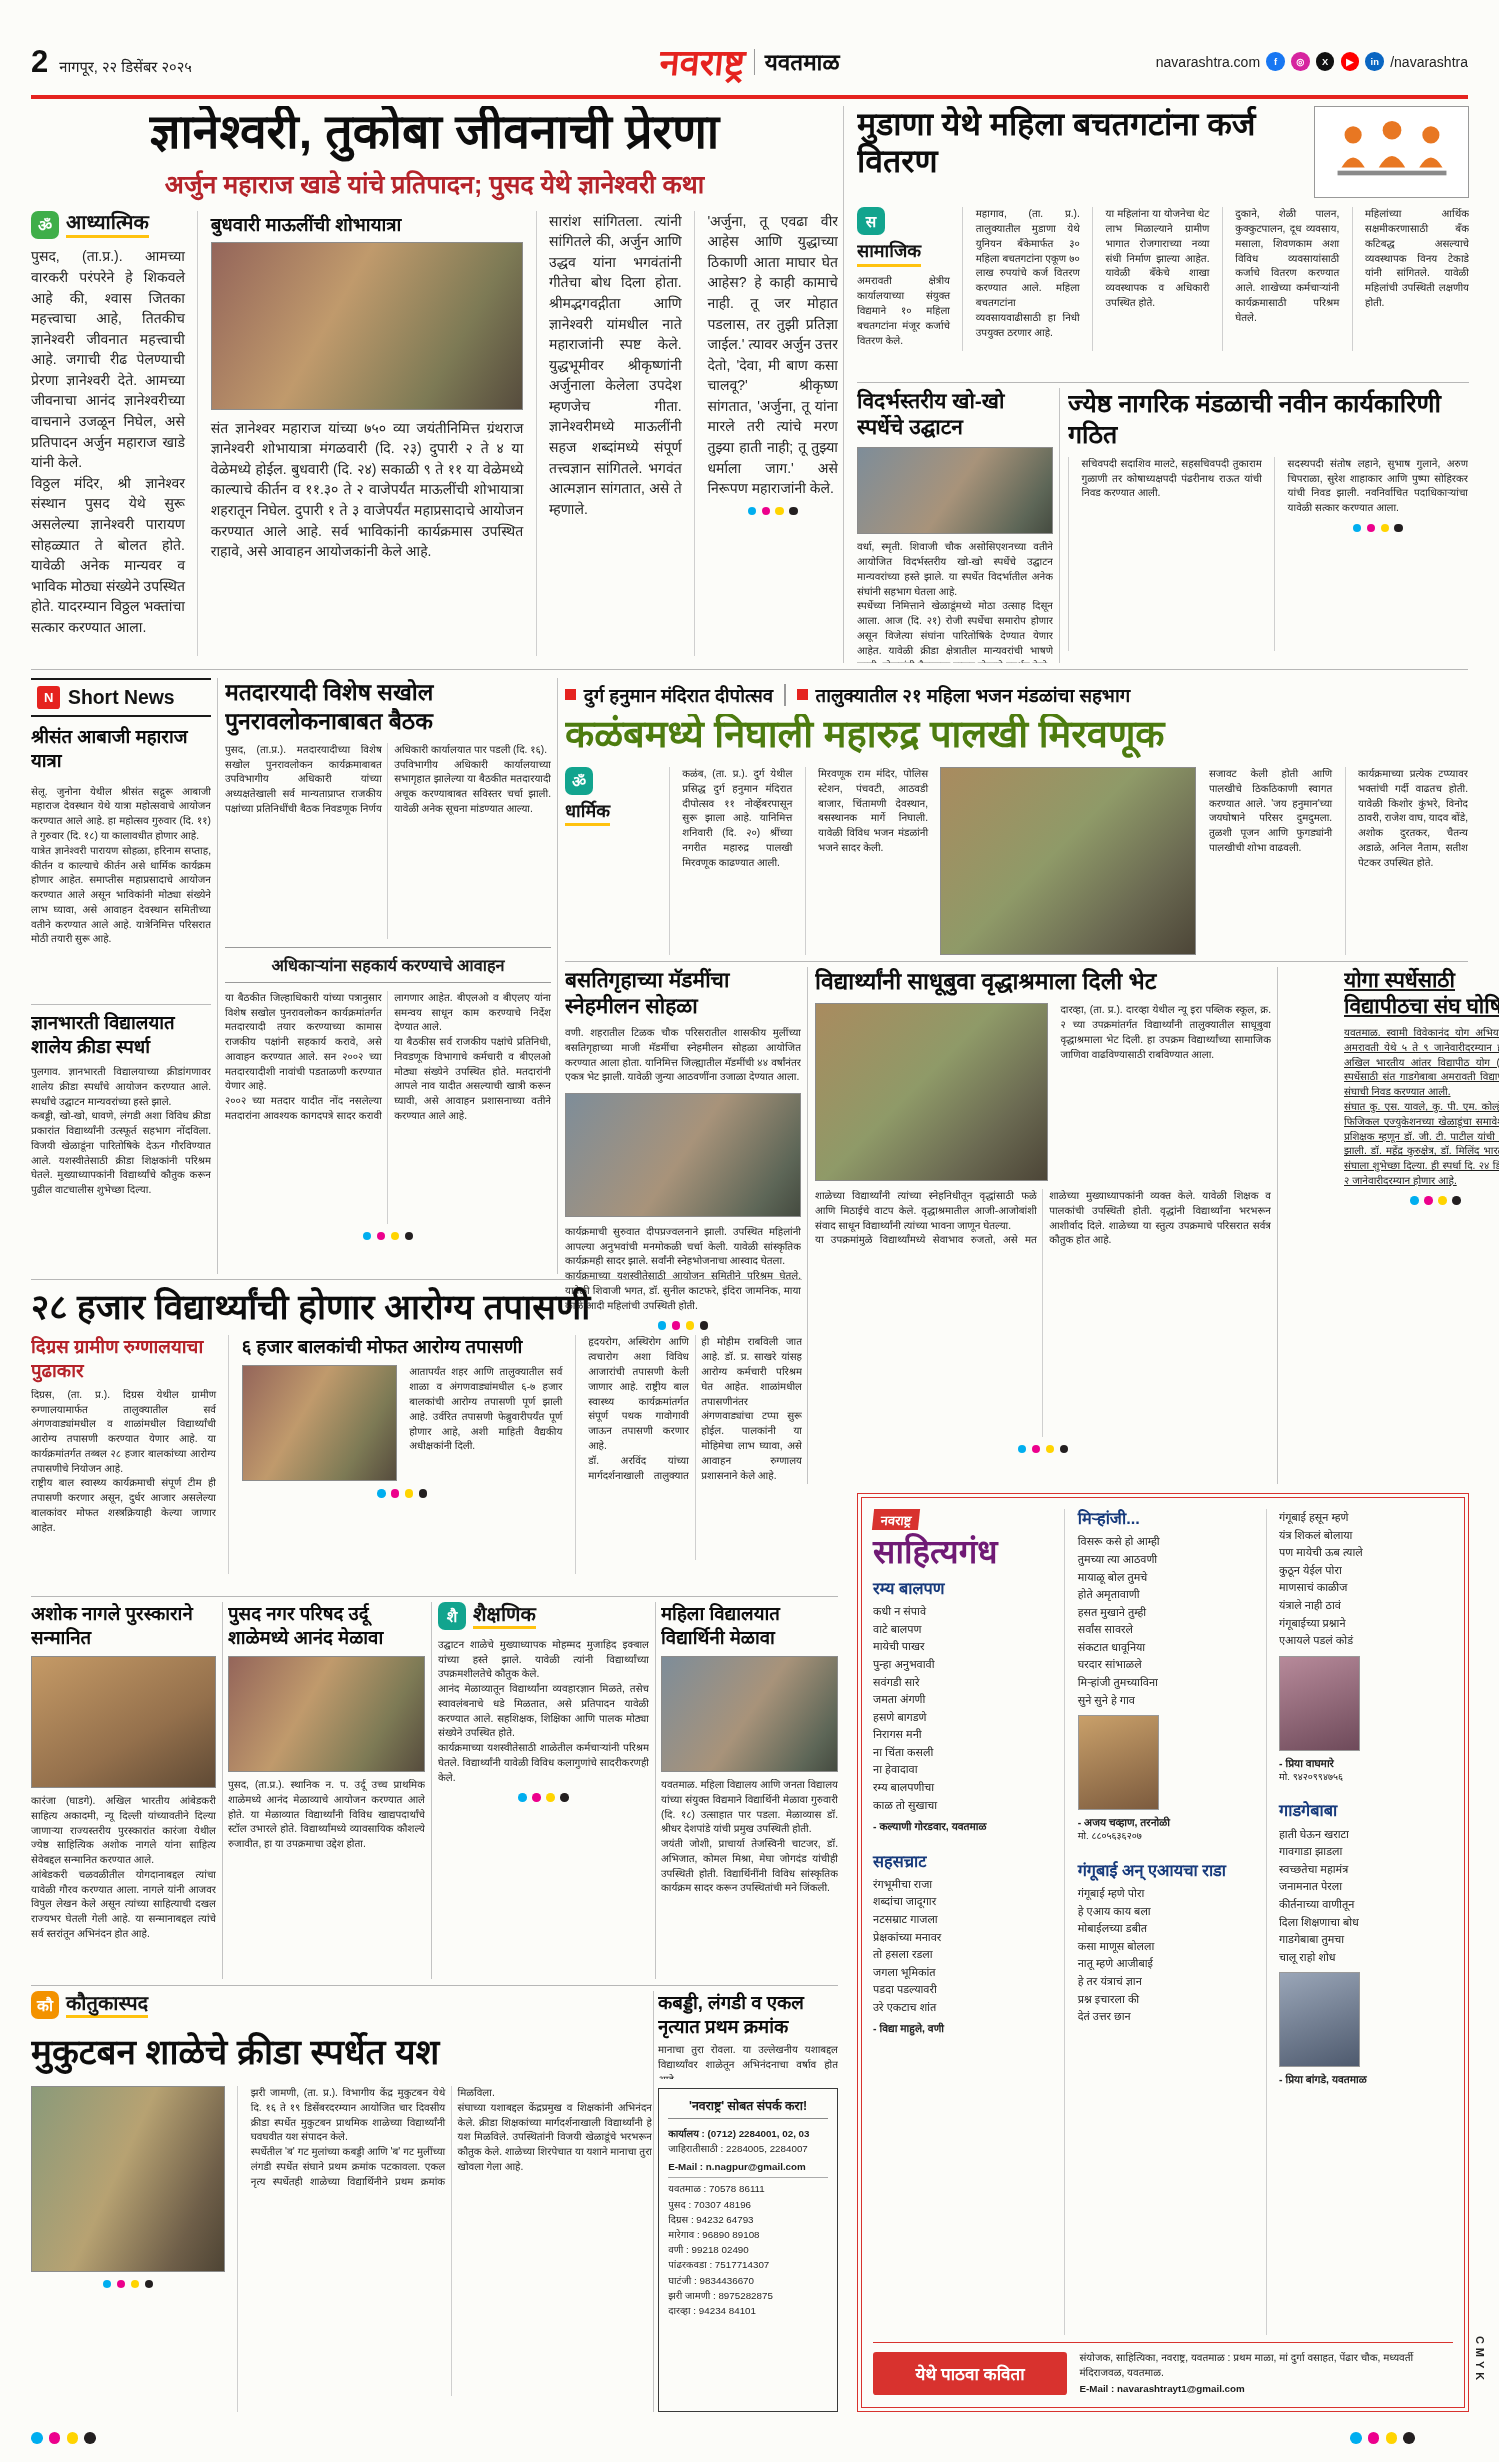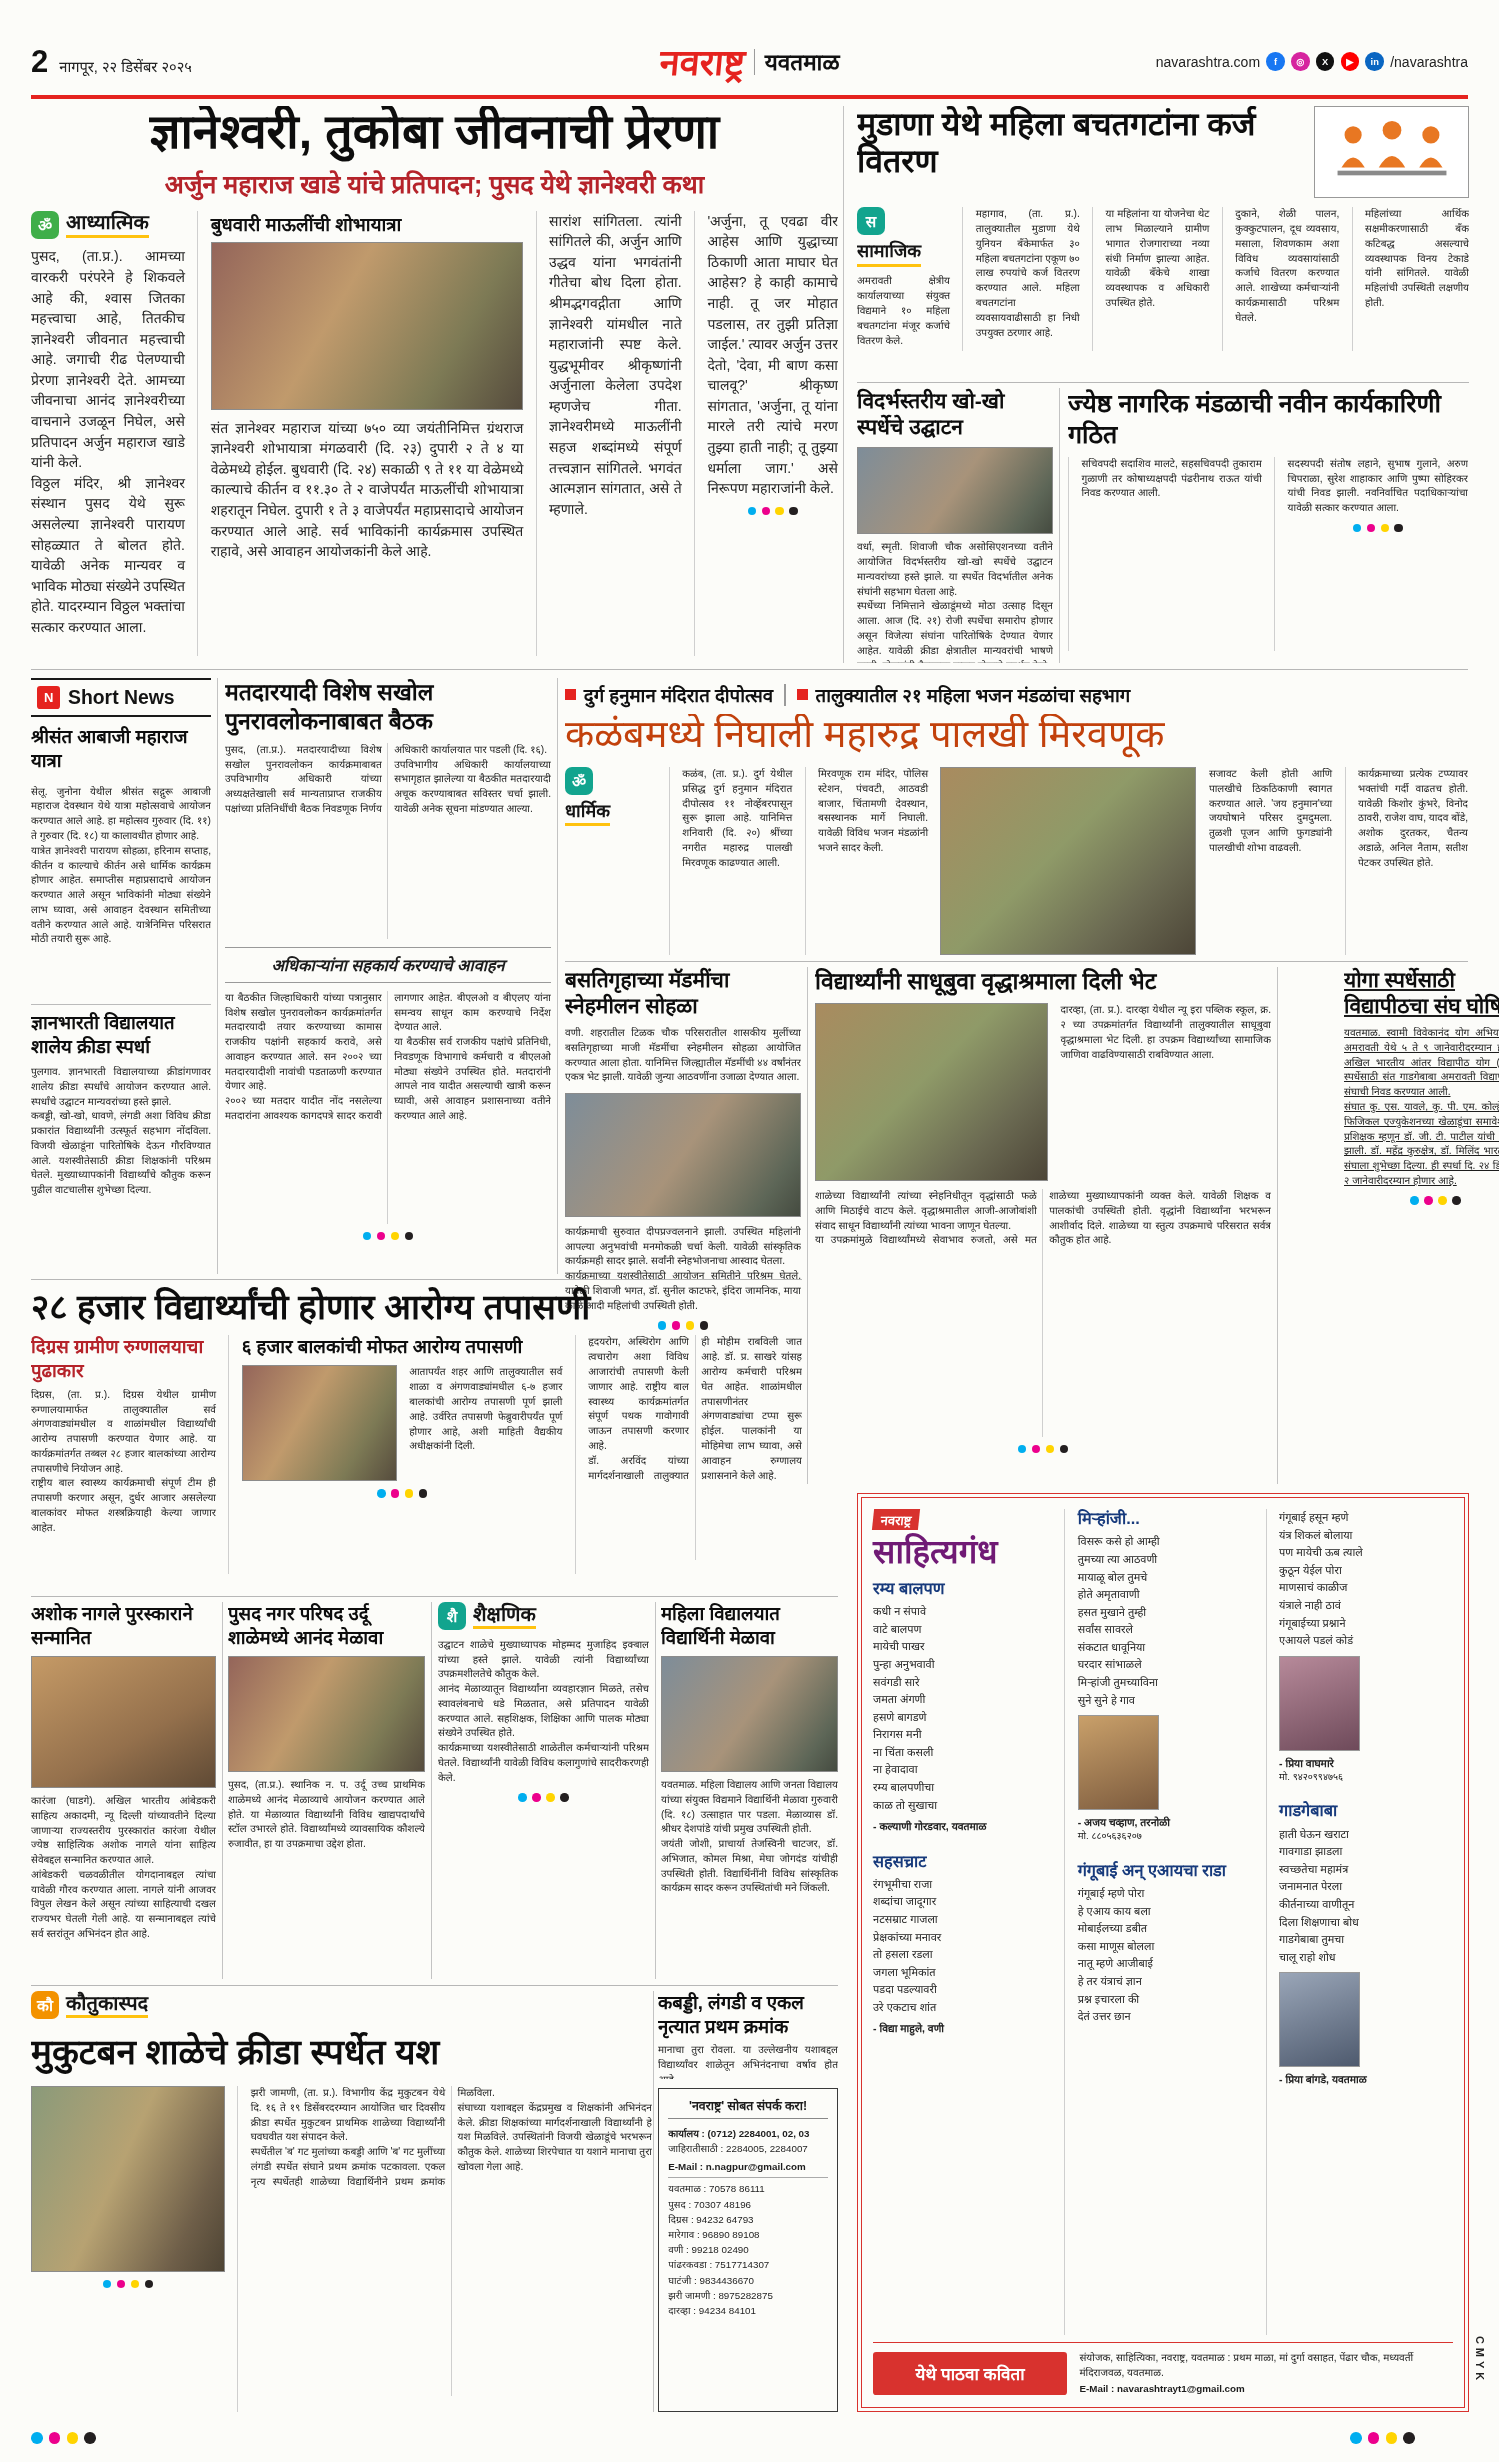--- a/index.html
+++ b/index.html
@@ -17,27 +17,27 @@
   .ph5{background:linear-gradient(115deg,#8a9a7a,#b7a272 45%,#6f5f49 80%,#4e4434);}
   .label{display:flex;align-items:center;gap:7px;margin-bottom:7.8px;}
   .licon{width:28px;height:28px;border-radius:7px;background:#12a48e;color:#fff;font-weight:bold;font-size:15.5px;display:flex;align-items:center;justify-content:center;flex:0 0 auto;}
   .licon.green{background:#3fae49;}
   .licon.orange{background:#f39200;}
   .ltxt{font-size:20px;font-weight:bold;color:#141414;border-bottom:3.9px solid #ffc20e;padding-bottom:1.6px;line-height:1.1;white-space:nowrap;}
   .kick{font-size:18.6px;font-weight:bold;color:#101010;}
   .h62{font-size:48px;font-weight:bold;text-align:center;line-height:1.08;color:#0d0d0d;}
   .subr{font-size:25px;font-weight:bold;text-align:center;color:#b5232a;margin-top:7.8px;}
   .h44{font-size:32px;font-weight:bold;line-height:1.16;color:#0d0d0d;}
-  .h50{font-size:38px;font-weight:normal;line-height:1.1;color:#c2410c;}
+  .h50{font-size:38px;font-weight:bold;line-height:1.1;color:#4d7c0f;}
   .h46{font-size:35px;font-weight:bold;line-height:1.12;color:#0d0d0d;}
   .h33{font-size:25px;font-weight:bold;line-height:1.22;color:#0d0d0d;}
   .h31{font-size:23px;font-weight:bold;line-height:1.24;color:#0d0d0d;}
   .h28{font-size:21px;font-weight:bold;line-height:1.26;color:#0d0d0d;}
   .h26{font-size:18.6px;font-weight:bold;line-height:1.28;color:#0d0d0d;}
-  .mid-sub{font-size:16.3px;font-weight:bold;text-align:center;padding:6.2px 3.1px;border-top:0.8px solid #999;border-bottom:0.8px solid #999;margin:7.8px 0;font-style:italic;}
+  .mid-sub{font-size:16.3px;font-weight:bold;text-align:center;padding:6.2px 3.1px;border-top:0.8px solid #999;border-bottom:0.8px solid #999;margin:7.8px 0;}
   .row{display:flex;gap:12.4px;}
   .col{min-width:0;}
   .rl{border-left:0.8px solid #cfcfcf;padding-left:12.4px;}
   .enddots{display:flex;gap:5.4px;justify-content:center;margin-top:7.8px;}
   .enddots i{width:8.5px;height:8.5px;border-radius:50%;display:block;}
   .enddots i:nth-child(1){background:#00aeef;}.enddots i:nth-child(2){background:#ec008c;}
   .enddots i:nth-child(3){background:#ffd400;}.enddots i:nth-child(4){background:#231f20;}
   
   .hdr{display:flex;align-items:center;height:100%;position:relative;}
   .hl{display:flex;align-items:baseline;gap:11px;}

